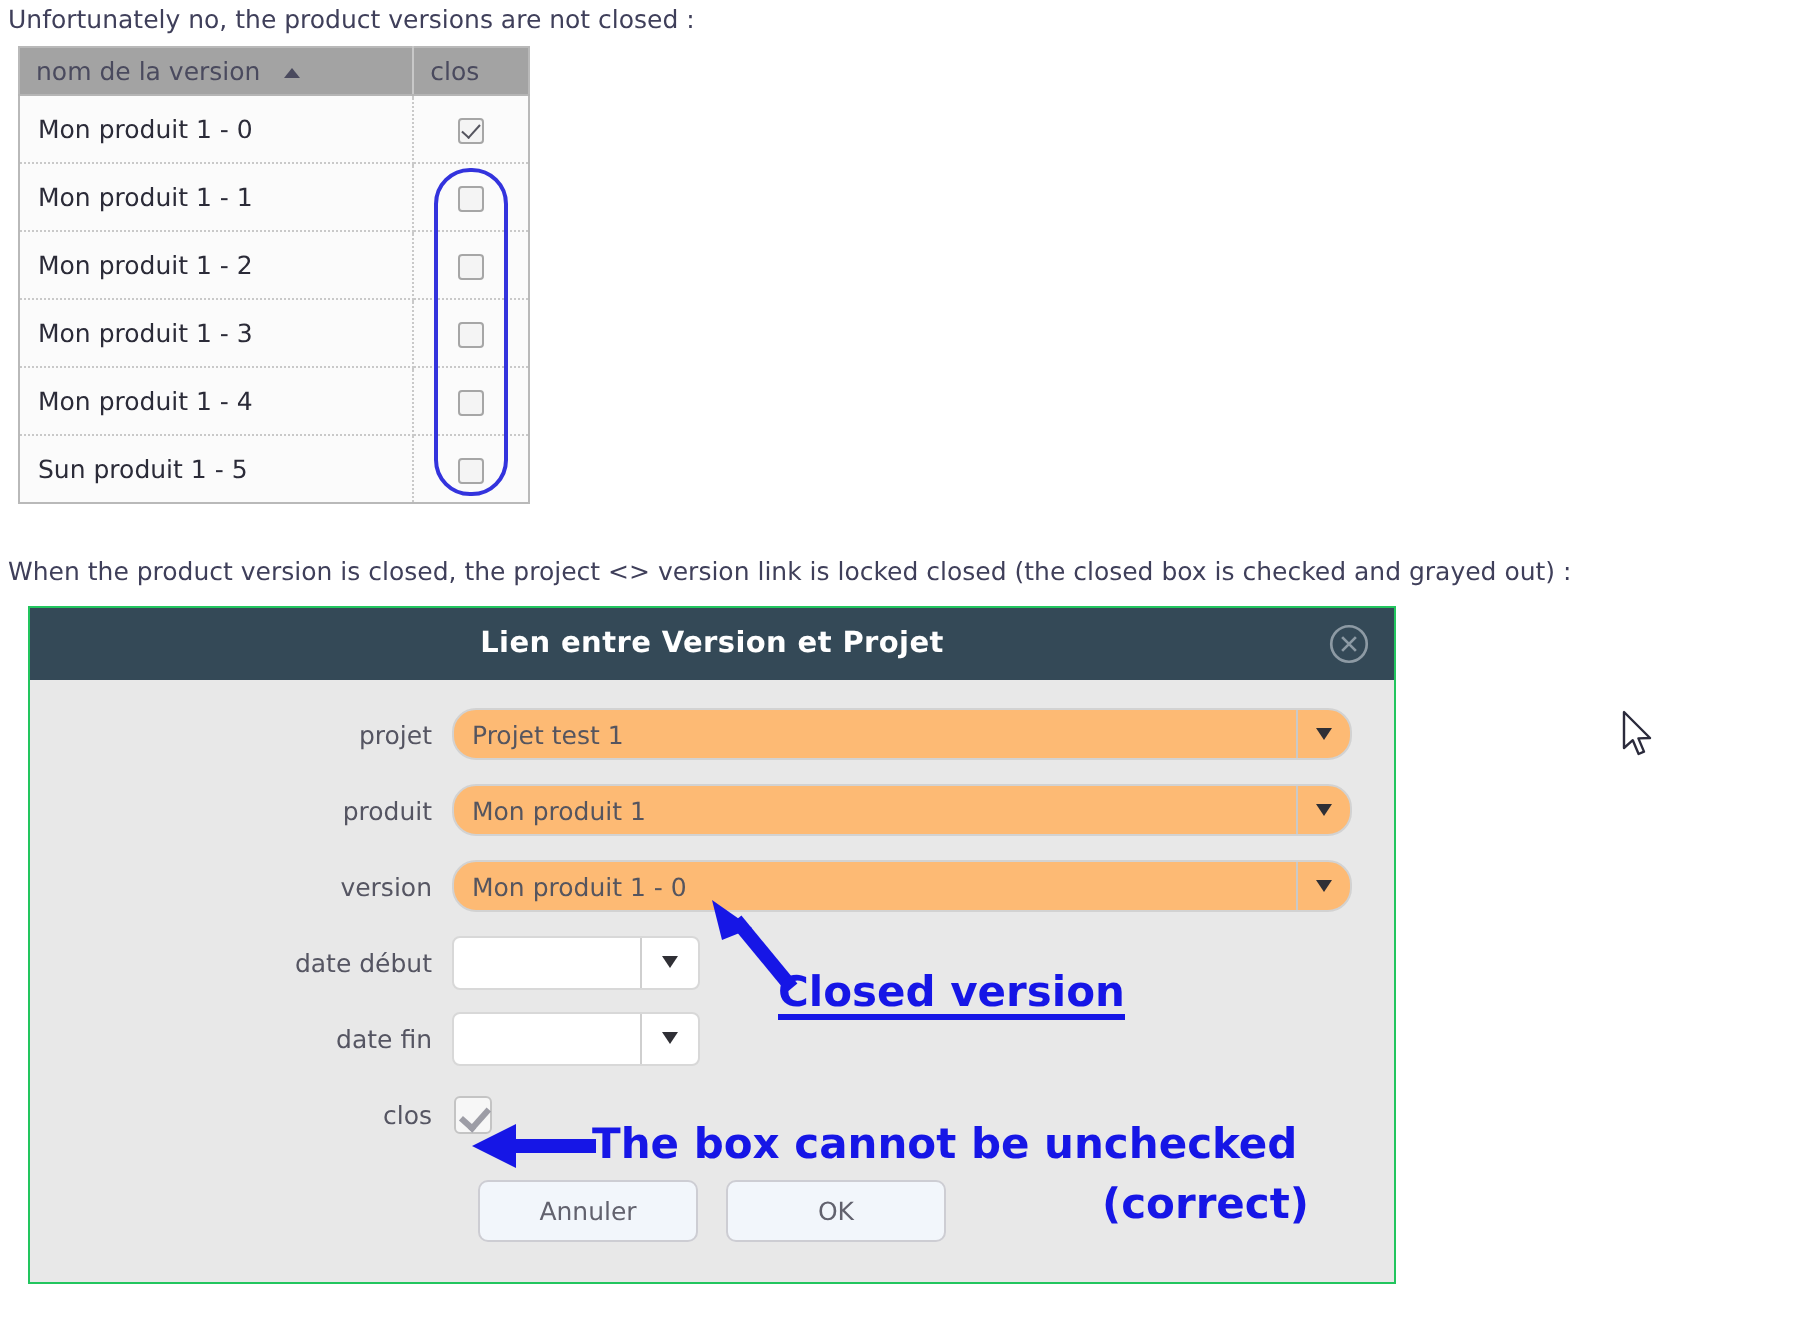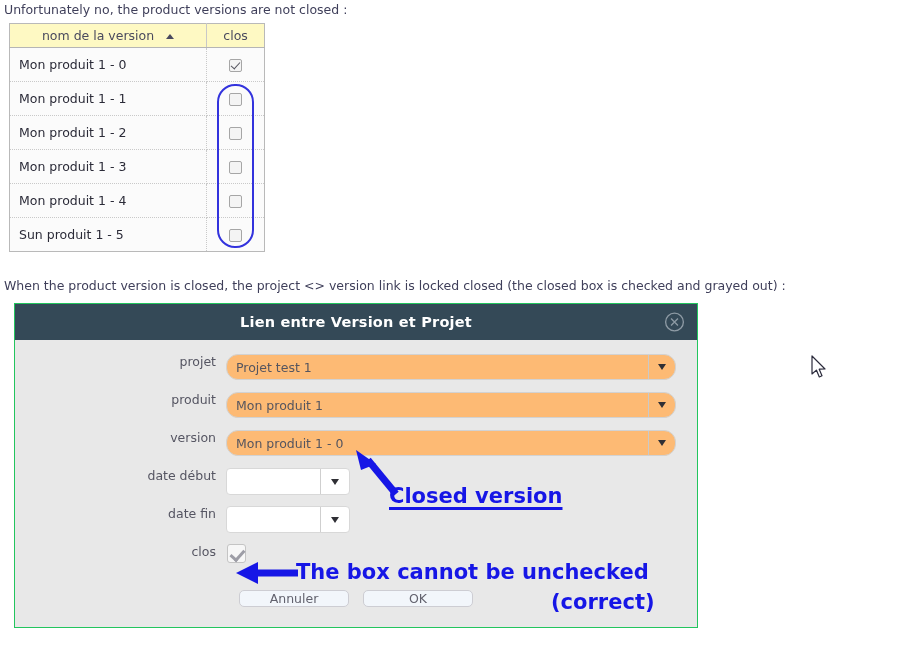--- a/index.html
+++ b/index.html
@@ -31,29 +31,29 @@
     position: absolute;
     left: 9px;
     top: 23px;
     width: 256px;
     border-collapse: collapse;
     border: 1px solid #b9b9b9;
     background: #ffffff;
     font-family: "DejaVu Sans", sans-serif;
   }
   #versions-table th {
-    background: #fef9c3;
+    background: #a3a3a3;
     color: #4a4a5e;
     font-size: 12.5px;
     font-weight: normal;
     height: 23px;
     padding: 0 8px;
     border-right: 1px solid #c8c8c8;
     border-bottom: 1px solid #b5b5b5;
-    text-align: center;
+    text-align: left;
     white-space: nowrap;
   }
   #versions-table th:last-child { border-right: none; }
   #versions-table th .sort-asc {
     display: inline-block;
     width: 0; height: 0;
     margin-left: 12px;
     border-left: 4px solid transparent;
     border-right: 4px solid transparent;
     border-bottom: 5px solid #4a4a5e;
@@ -149,21 +149,21 @@
     height: 21px;
     cursor: pointer;
   }
   #dialog-body {
     padding: 14px 0 16px 0;
     background: #e8e8e8;
   }
 
   .form-row {
     display: flex;
-    align-items: flex-start;
+    align-items: center;
     margin-bottom: 12px;
     height: 26px;
   }
   .form-label {
     width: 211px;
     text-align: right;
     padding-right: 10px;
     font-size: 12.5px;
     color: #555562;
     font-family: "DejaVu Sans", sans-serif;
@@ -260,21 +260,21 @@
   
   #dialog-buttons {
     display: flex;
     justify-content: center;
     gap: 14px;
     margin-top: 20px;
     padding-bottom: 4px;
   }
   .dlg-btn {
     min-width: 110px;
-    height: 17px;
+    height: 31px;
     background: #f2f6fb;
     border: 1px solid #cdcdd3;
     border-radius: 5px;
     font-size: 12.5px;
     color: #62626e;
     font-family: "DejaVu Sans", sans-serif;
     cursor: pointer;
     padding: 0 18px;
   }
 

